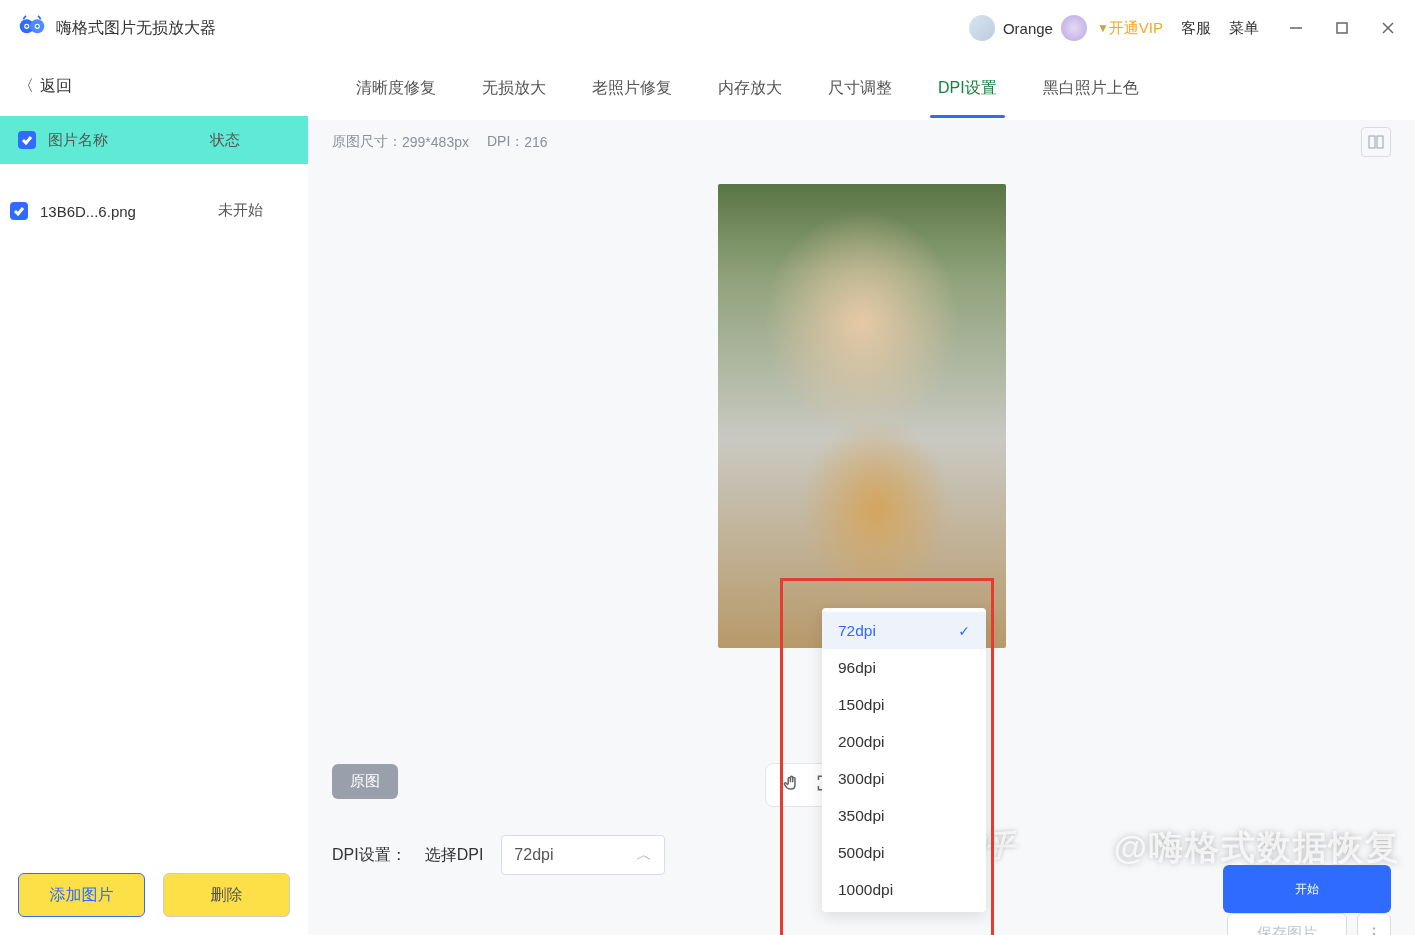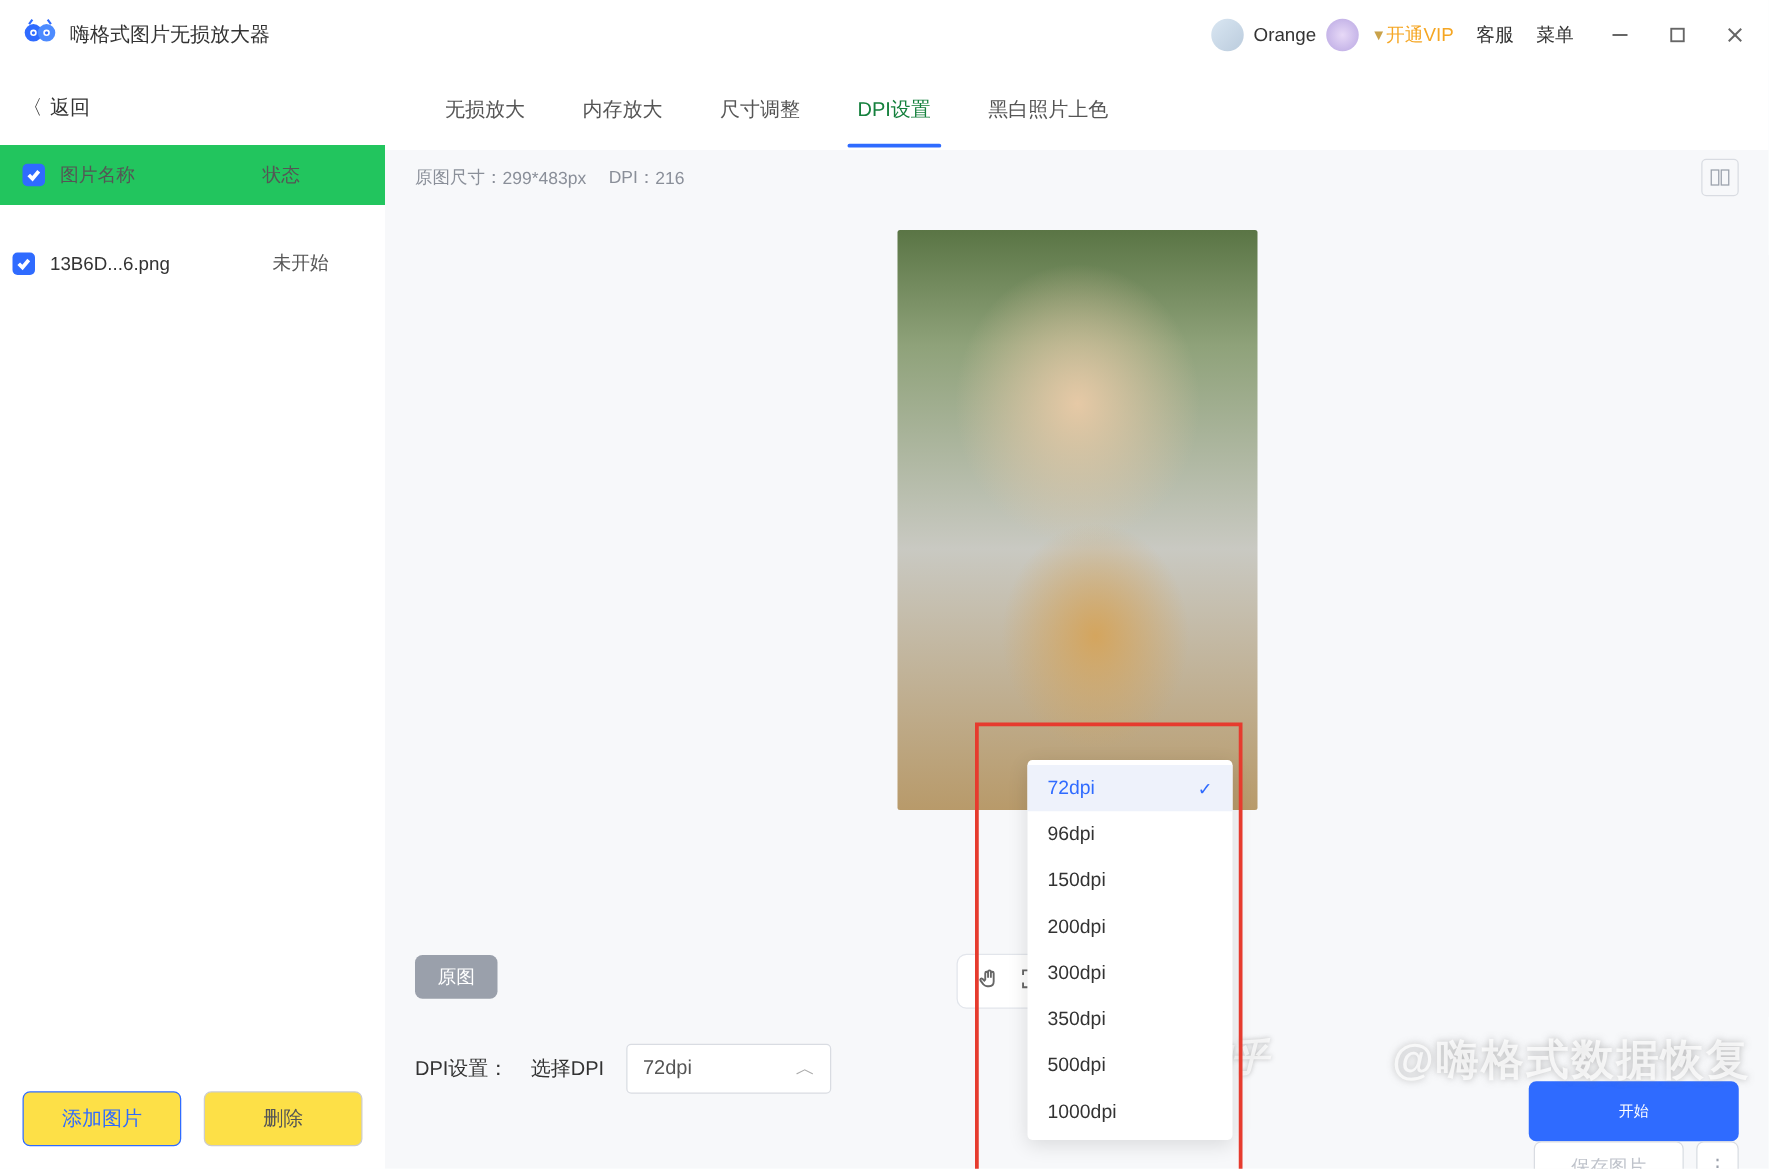--- a/index.html
+++ b/index.html
@@ -20,21 +20,21 @@
   .win-controls { display: flex; align-items: center; gap: 28px; margin-left: 10px; }
   .win-btn { width: 18px; height: 18px; display:flex; align-items:center; justify-content:center; color:#666; cursor:pointer; }
   .win-btn svg{width:14px;height:14px;}
 
   
   .main { display: flex; height: calc(935px - 56px); }
 
   
   .left { width: 308px; background:#fff; display:flex; flex-direction:column; }
   .back-row { height: 60px; display:flex; align-items:center; padding:0 18px; font-size:16px; color:#333; cursor:pointer; gap:6px;}
-  .list-header { height:48px; display:flex; align-items:center; padding:0 18px; background:#22c55e; font-size:15px; color:#555; }
+  .list-header { height:48px; display:flex; align-items:center; padding:0 18px; background:#5eead4; font-size:15px; color:#555; }
   .chk { width:18px; height:18px; border-radius:4px; background:#2f6bff; display:inline-flex; align-items:center; justify-content:center; margin-right:12px; flex-shrink:0;}
   .chk svg{width:12px;height:12px;stroke:#fff;stroke-width:3;fill:none;}
   .col-name { flex:1; }
   .col-status { width:80px; }
   .file-row { height:56px; display:flex; align-items:flex-end; padding:0 10px; font-size:15px; color:#333;}
   .file-name { flex:1; white-space:nowrap; overflow:hidden; text-overflow:ellipsis;}
   .file-status { width:80px; color:#555;}
   .left-spacer{flex:1;}
   .left-footer{display:flex;gap:18px;padding:18px;}
   .btn-outline{flex:1;height:44px;border:1.5px solid #2f6bff;color:#2f6bff;background:#fde047;border-radius:6px;font-size:16px;cursor:pointer;}
@@ -156,21 +156,23 @@
       </div>
     <div class="left-spacer"></div>
     <div class="left-footer">
       <button class="btn-outline">添加图片</button>
       <button class="btn-outline gray">删除</button>
     </div>
   </div>
 
   <div class="right">
     <div class="tabs" id="tabs">
+        <div class="tab">清晰度修复</div>
         <div class="tab">无损放大</div>
+        <div class="tab">老照片修复</div>
         <div class="tab">内存放大</div>
         <div class="tab">尺寸调整</div>
         <div class="tab active">DPI设置</div>
         <div class="tab">黑白照片上色</div>
       </div>
 
     <div class="info-row">
       <span>原图尺寸：</span>
       <span>299*483px</span>
       <span style="width:18px"></span>

